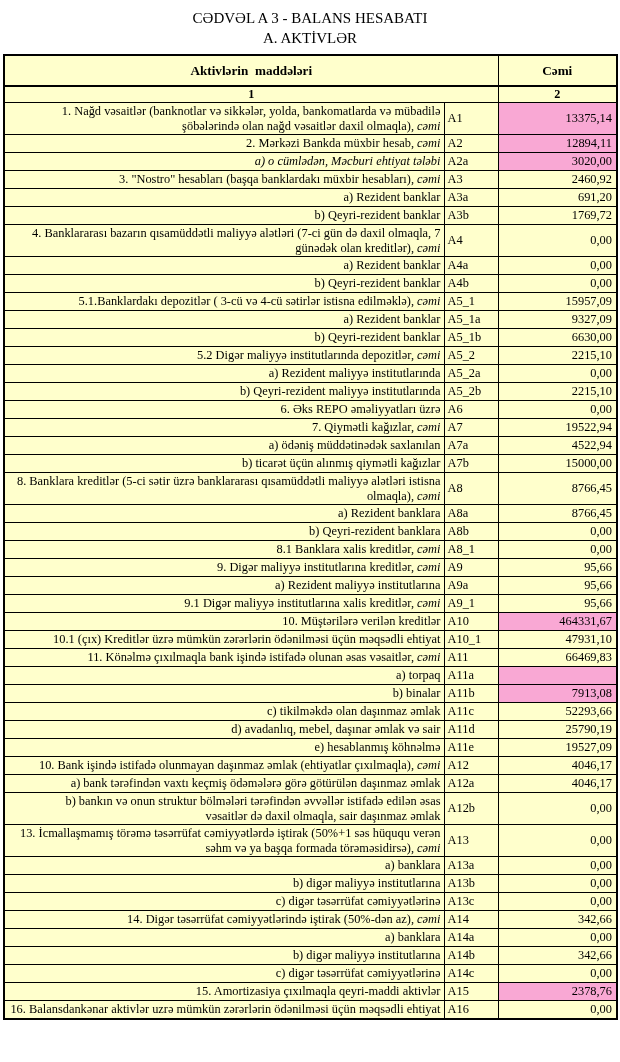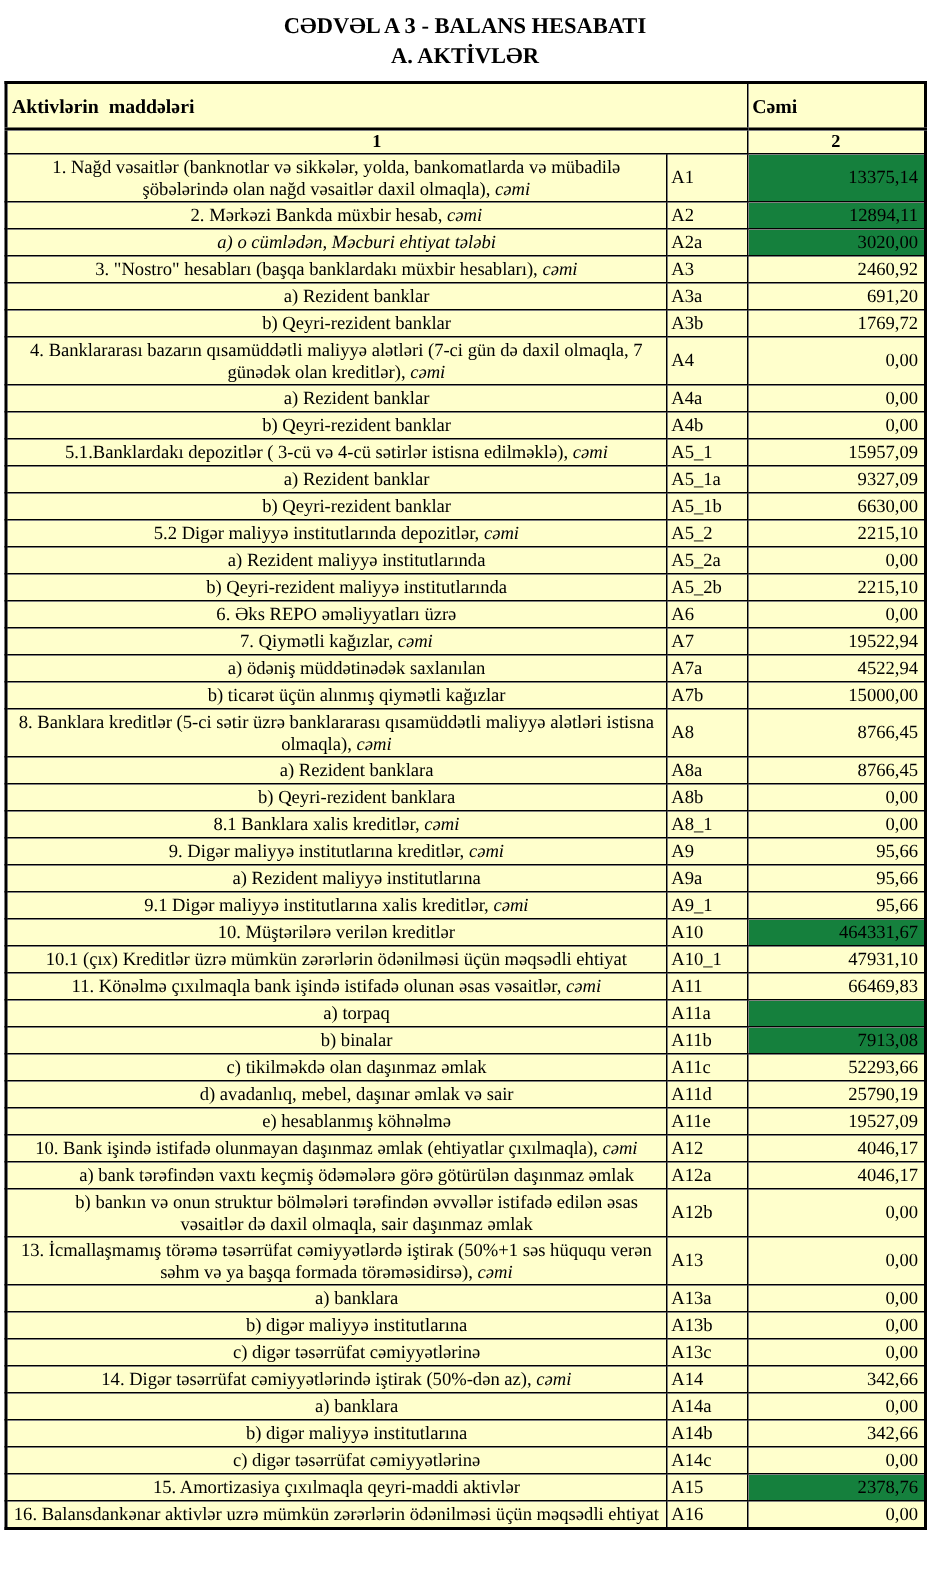--- a/index.html
+++ b/index.html
@@ -1,27 +1,27 @@
 <!DOCTYPE html>
 <html><head>
 <meta charset="utf-8">
 <style>
   html,body { margin:0; padding:0; background:#ffffff; }
   body { width:620px; font-family:"Liberation Serif","DejaVu Serif",serif; color:#000; }
-  .title-block { text-align:center; font-weight:bold; font-size:15px; line-height:1.3; padding-top:9px; margin-bottom:6px; }
+  .title-block { text-align:center; font-weight:normal; font-size:15px; line-height:1.3; padding-top:9px; margin-bottom:6px; }
   table.balance { border-collapse:collapse; table-layout:fixed; width:613px; margin-left:3px; border:2px solid #000; }
   th, td { border:1px solid #000; background:#ffffcc; font-size:12.4px; padding:1px 3px; vertical-align:middle; overflow:hidden; }
-  thead tr.main-head th { font-weight:bold; font-size:13.2px; height:27px; text-align:left; border-bottom:2px solid #000; }
+  thead tr.main-head th { font-weight:bold; font-size:13.2px; height:27px; text-align:center; border-bottom:2px solid #000; }
   thead tr.num-head th { font-weight:bold; font-size:12.2px; height:12px; padding:0 3px; text-align:center; }
   th.items-h { white-space:pre; }
-  td.lbl { text-align:center; line-height:1.17; }
+  td.lbl { text-align:right; line-height:1.17; }
   td.lbl.ind { padding-left:30px; }
   td.code { text-align:left; }
   td.val { text-align:right; padding-right:4px; }
-  td.w { background:#15803d; }
+  td.w { background:#f9a8d4; }
   em { font-style:italic; }
 </style>
 </head>
 <body>
 
 <div class="title-block">
   <div>CƏDVƏL A 3 - BALANS HESABATI</div>
   <div>A. AKTİVLƏR</div>
 </div>
 

